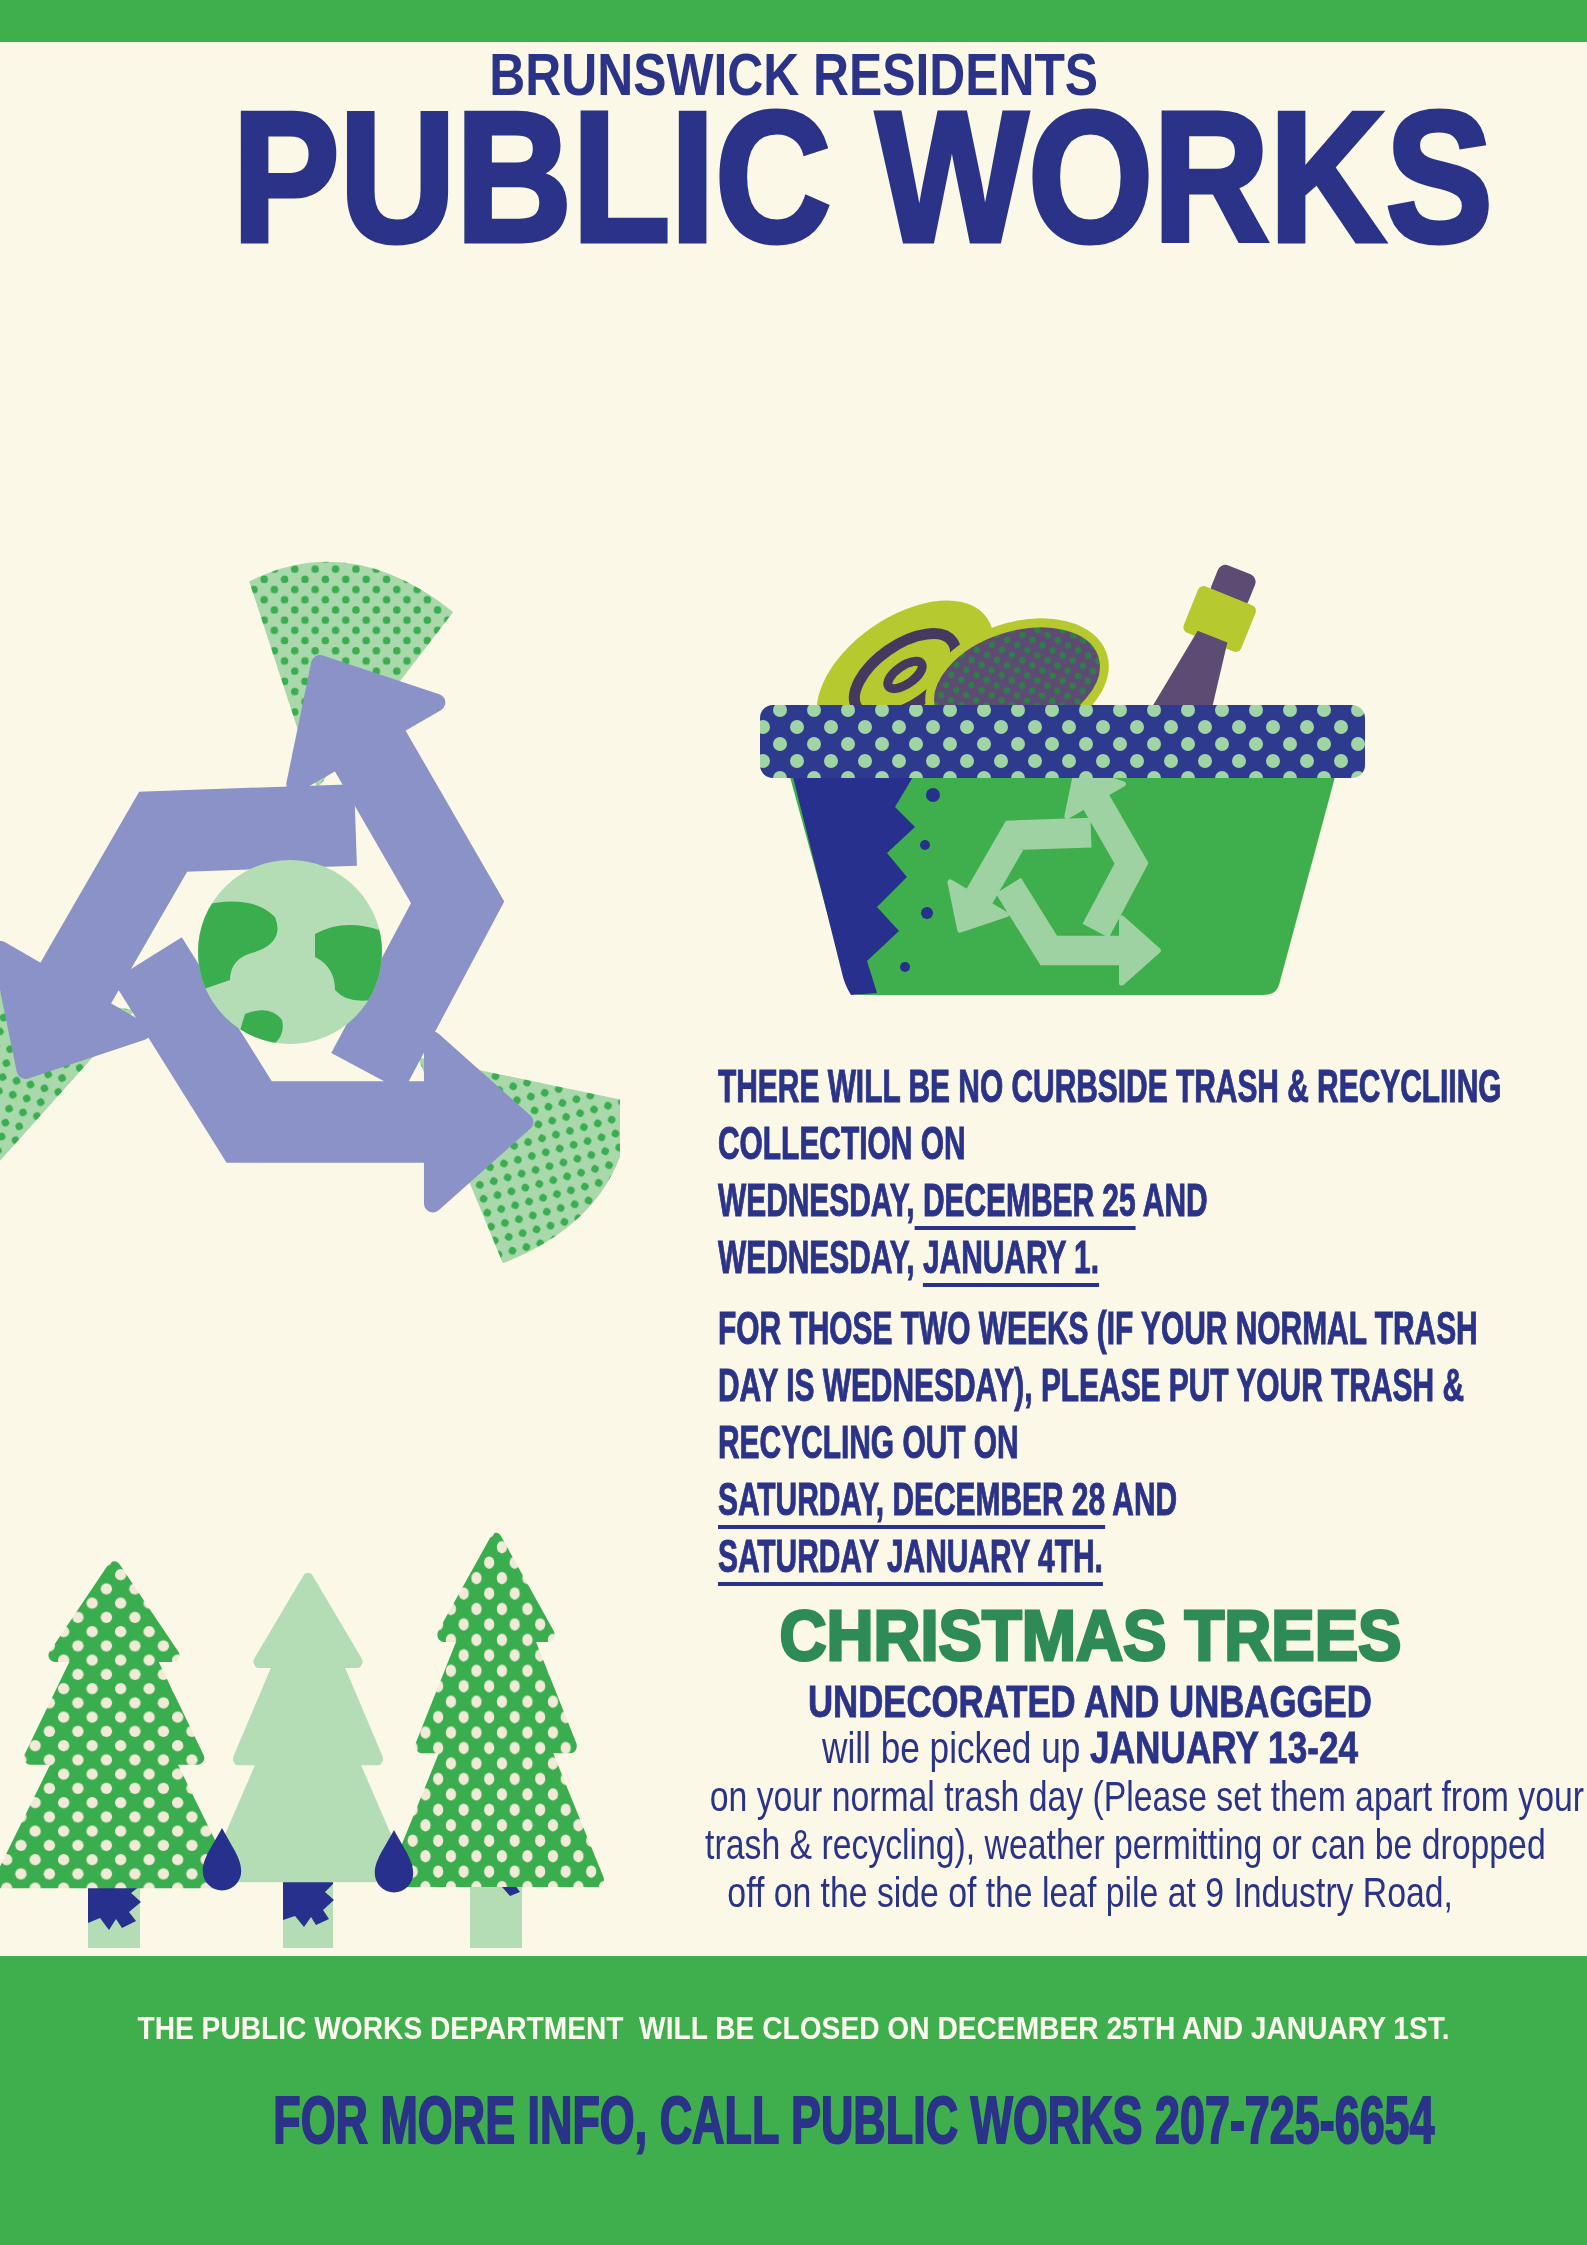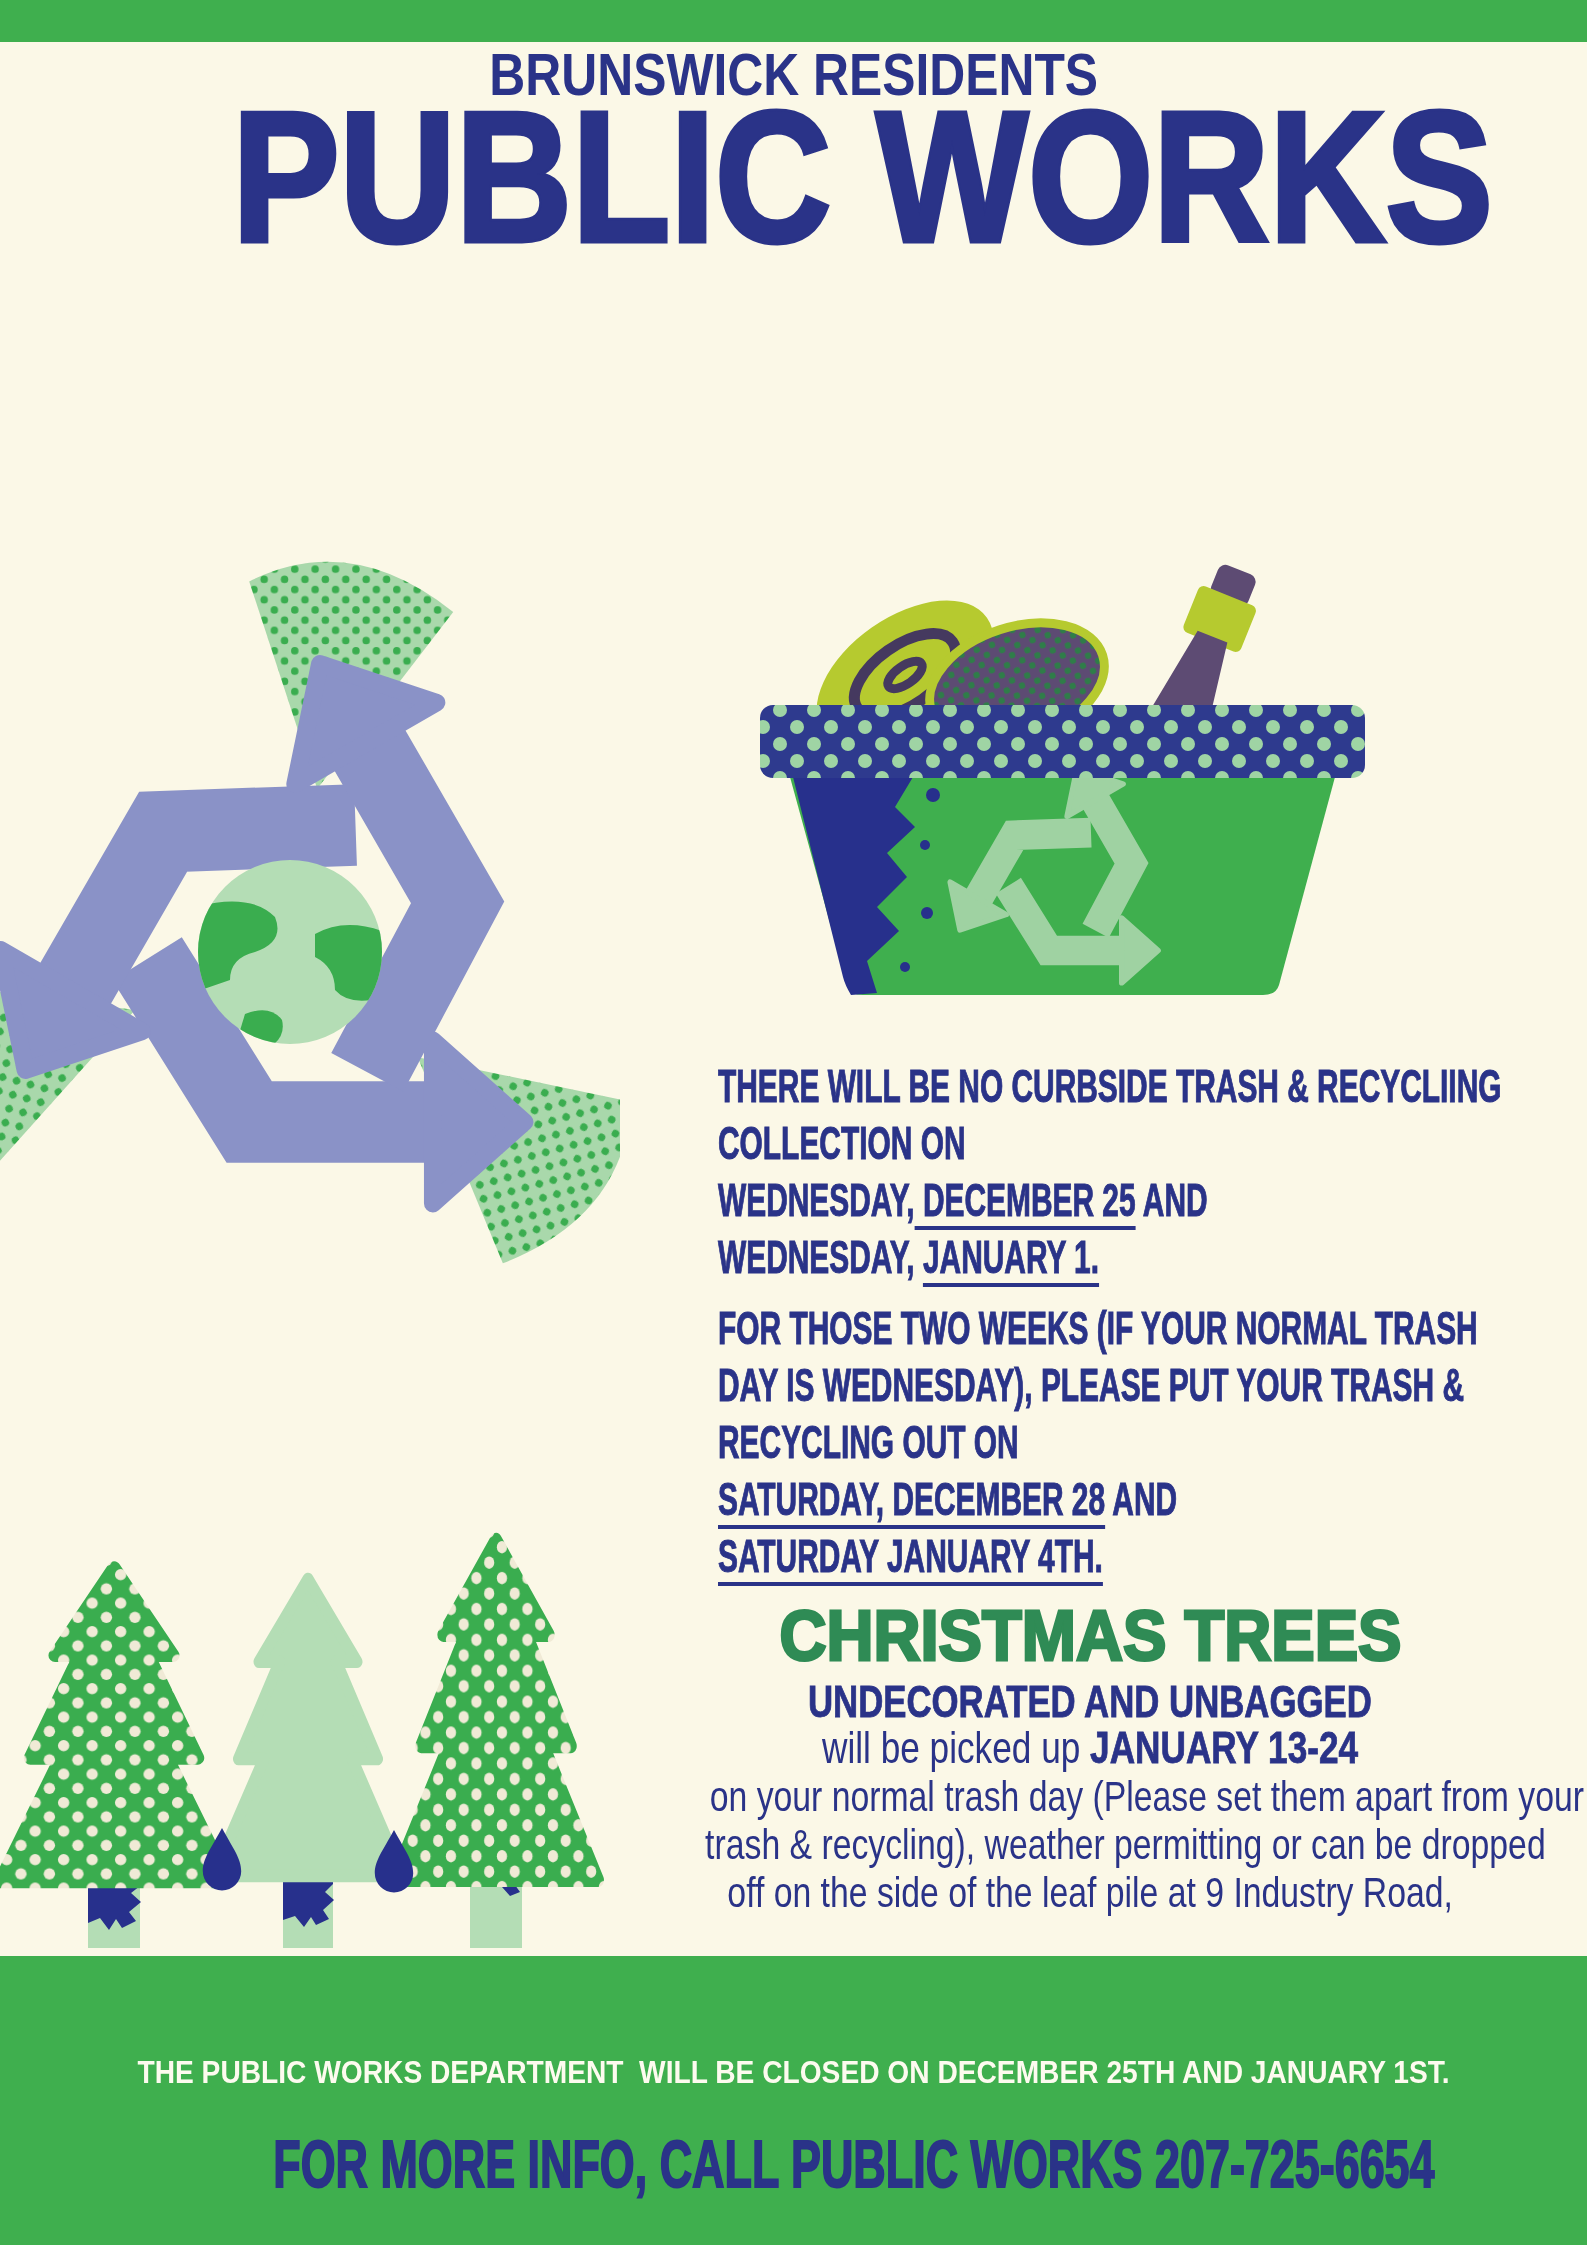--- a/index.html
+++ b/index.html
@@ -29,21 +29,21 @@
   #xmas-head{top:1598px;font-size:70px;line-height:76px;font-weight:bold;color:#2f8b55;}
   #xmas-head .cline>span{transform:scaleX(.93);-webkit-text-stroke:3px currentColor;paint-order:stroke fill;}
   #xmas-sub1{top:1678px;font-size:44px;line-height:48px;font-weight:bold;}
   #xmas-sub1 .cline>span{transform:scaleX(.79);-webkit-text-stroke:.8px currentColor;paint-order:stroke fill;}
   #xmas-sub2{top:1724px;font-size:44px;line-height:48px;}
   #xmas-sub2 .cline>span{transform:scaleX(.8);}
   #xmas-sub2 b{-webkit-text-stroke:.8px currentColor;paint-order:stroke fill;}
   #xmas-para{top:1772px;font-size:43px;line-height:48px;}
   #xmas-para .cline>span{transform:scaleX(.785);}
   
-  .fline{left:0;width:1587px;text-align:center;margin-top:44px;}
+  .fline{left:0;width:1587px;text-align:center;}
   .fline>span{display:inline-block;transform-origin:center top;white-space:pre;}
   #fline1{top:2010px;font-size:32px;font-weight:bold;color:#fdfbef;}
   #fline1>span{transform:scaleX(.88);}
   #fline2{top:2082px;font-size:66px;font-weight:bold;text-align:center;}
   #fline2>span{transform:scaleX(.68);-webkit-text-stroke:2px currentColor;paint-order:stroke fill;}
   svg{display:block;}
 </style>
 </head>
 <body>
 

